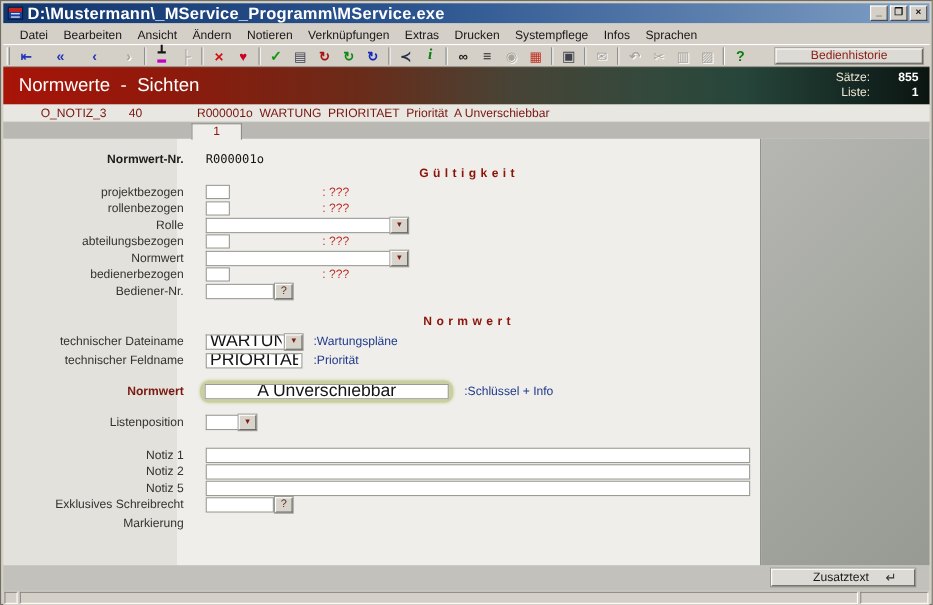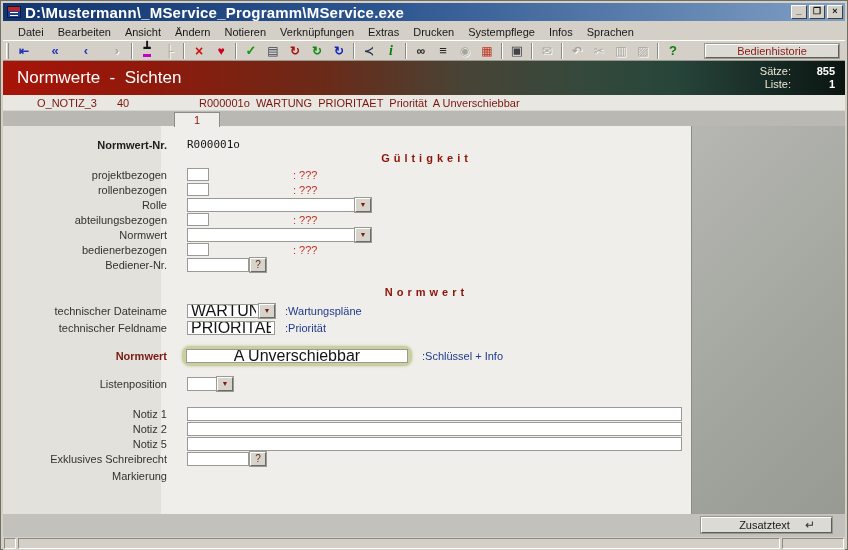--- a/index.html
+++ b/index.html
@@ -42,21 +42,21 @@
   .banner-title { color:#ffffff; font-size:17px; padding-left:14px; white-space:pre; flex:1; }
   .banner-stats { padding-right:10px; text-align:right; font-size:11px; line-height:13px; }
   .stat-row { display:flex; justify-content:flex-end; gap:4px; }
   .stat-lbl { color:#ece5d2; }
   .stat-val { color:#ffffff; font-weight:bold; min-width:40px; text-align:right; }
 
   
   .inforow { height:15px; background:#e8e7e2; color:#7a150d; display:flex; align-items:center; white-space:pre; }
   .ir1 { margin-left:34px; width:80px; display:inline-block; }
   .ir2 { width:62px; display:inline-block; }
-  .ir3 { margin-left:20px; }
+  .ir3 { margin-left:0; }
 
   
   .tabstrip { height:16px; background:#bab8b2; position:relative; border-top:1px solid #d8d6d0; }
   .tab { position:absolute; left:171px; top:1px; width:46px; height:15px; background:#efeeea;
     border:1px solid #8c8c88; border-bottom:none; text-align:center; color:#8c1408; line-height:14px; }
 
   
   .content { height:388px; display:flex; }
   .form-area { width:689px; height:100%; border-right:1px solid #8c8c88;
     background:linear-gradient(90deg,#e2e1dc 0,#e2e1dc 158px,#efeeea 158px,#efeeea 100%); padding-top:11px; }

